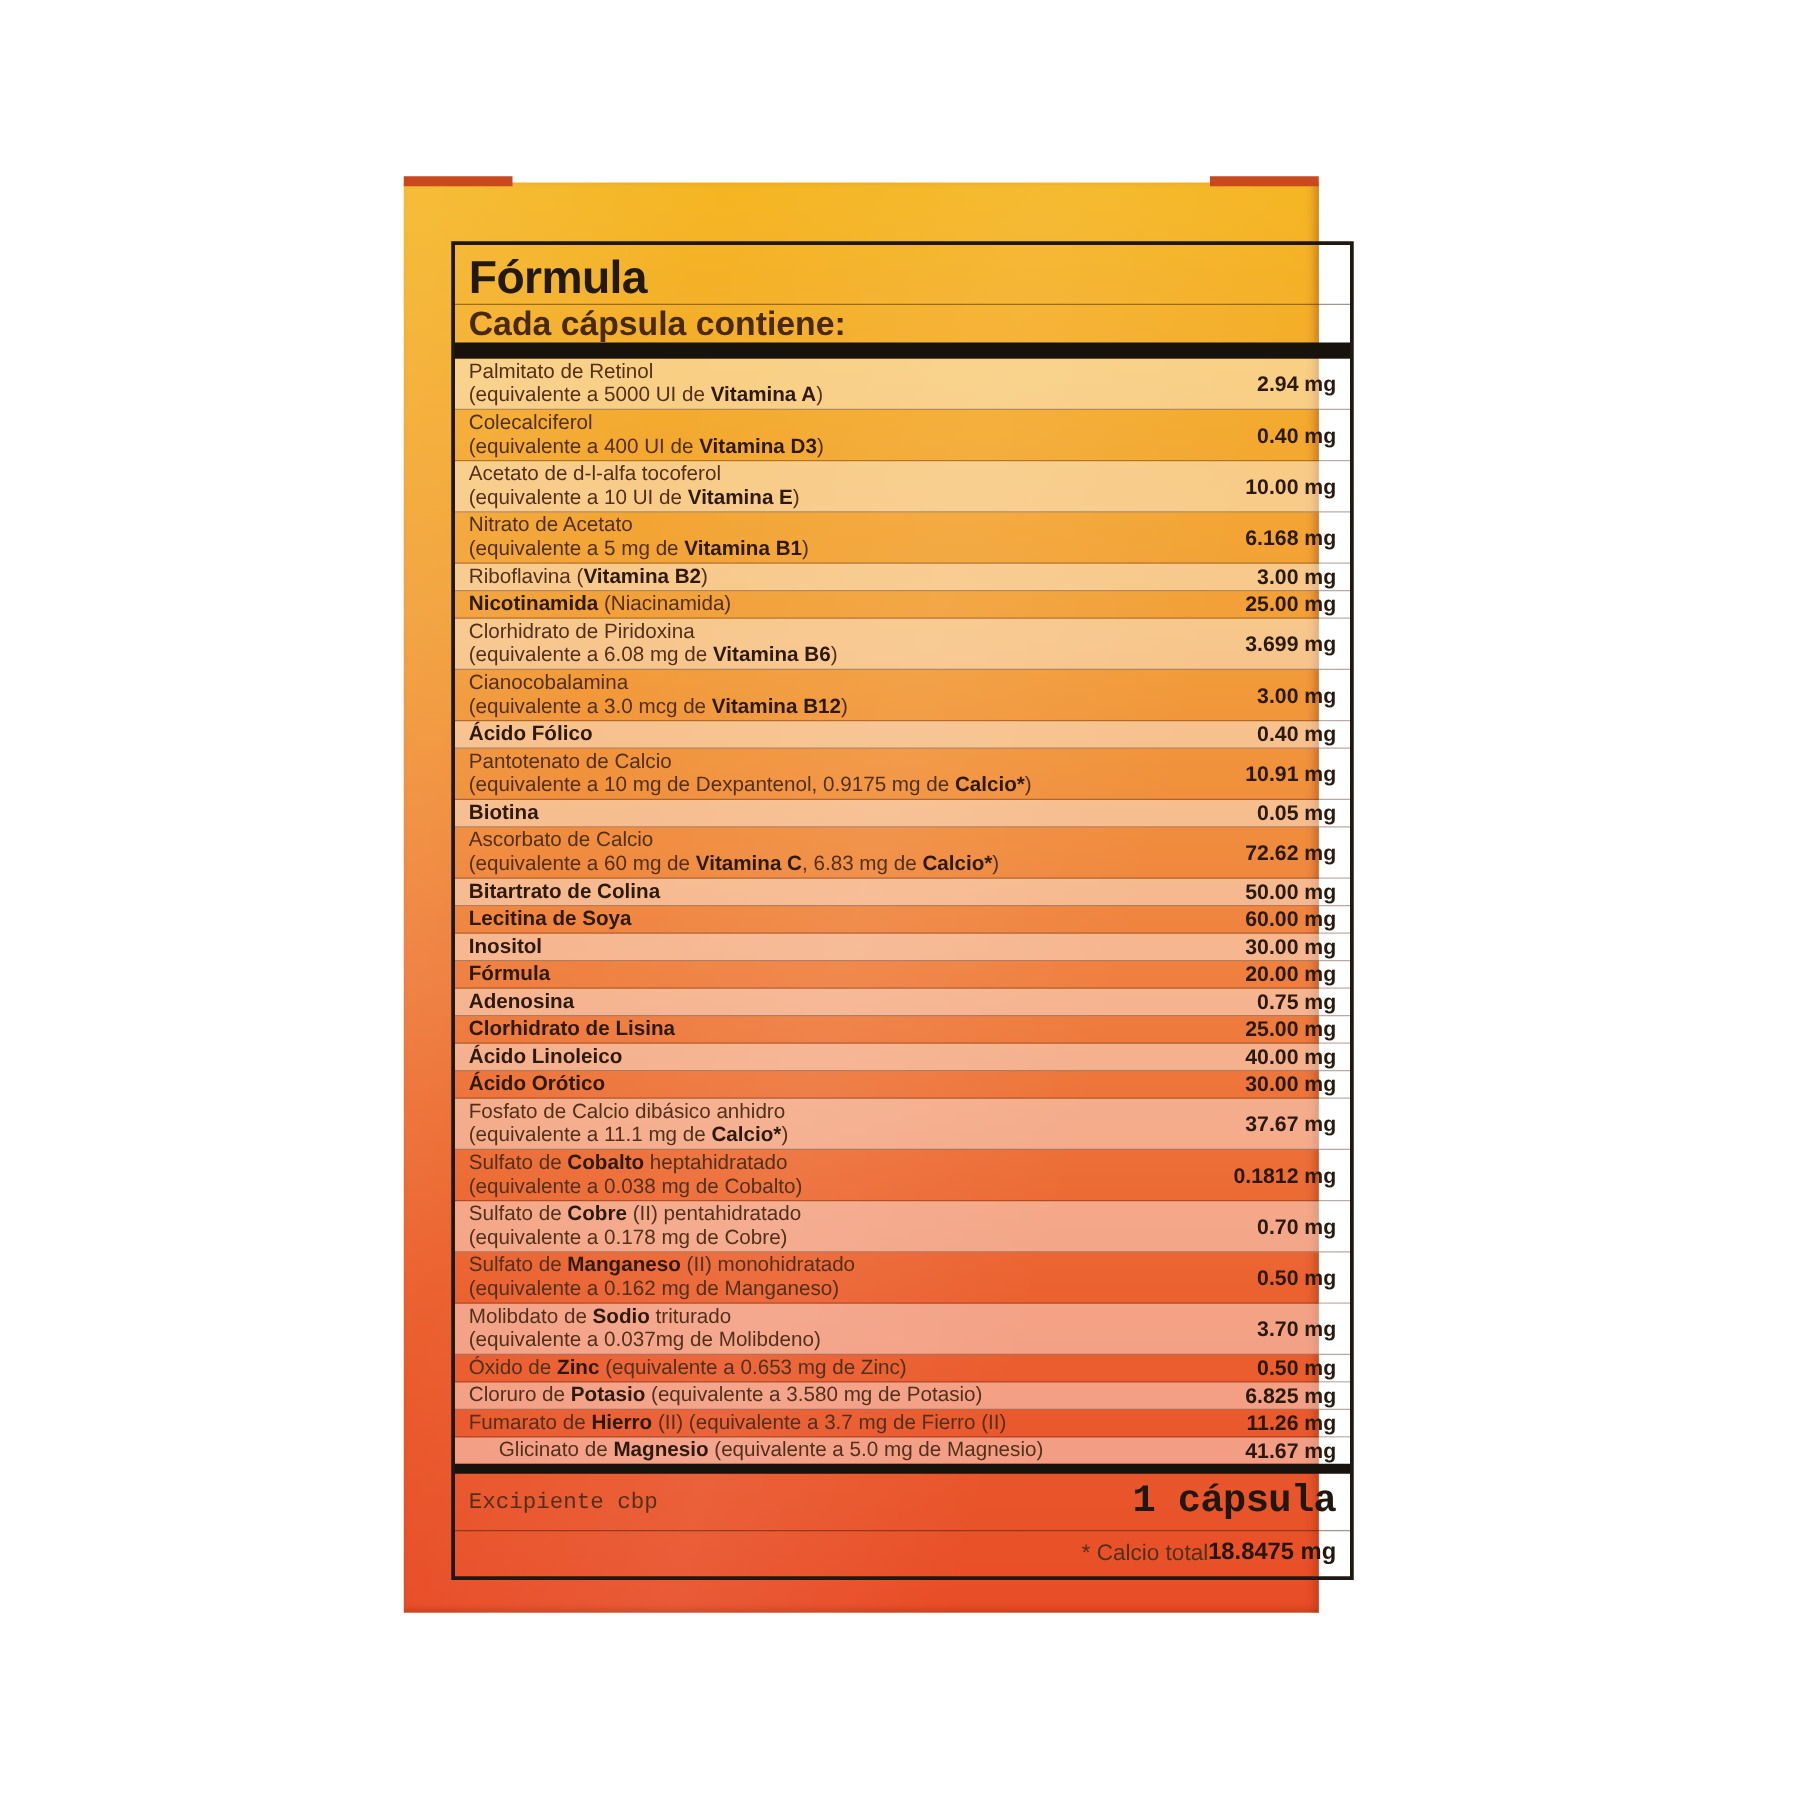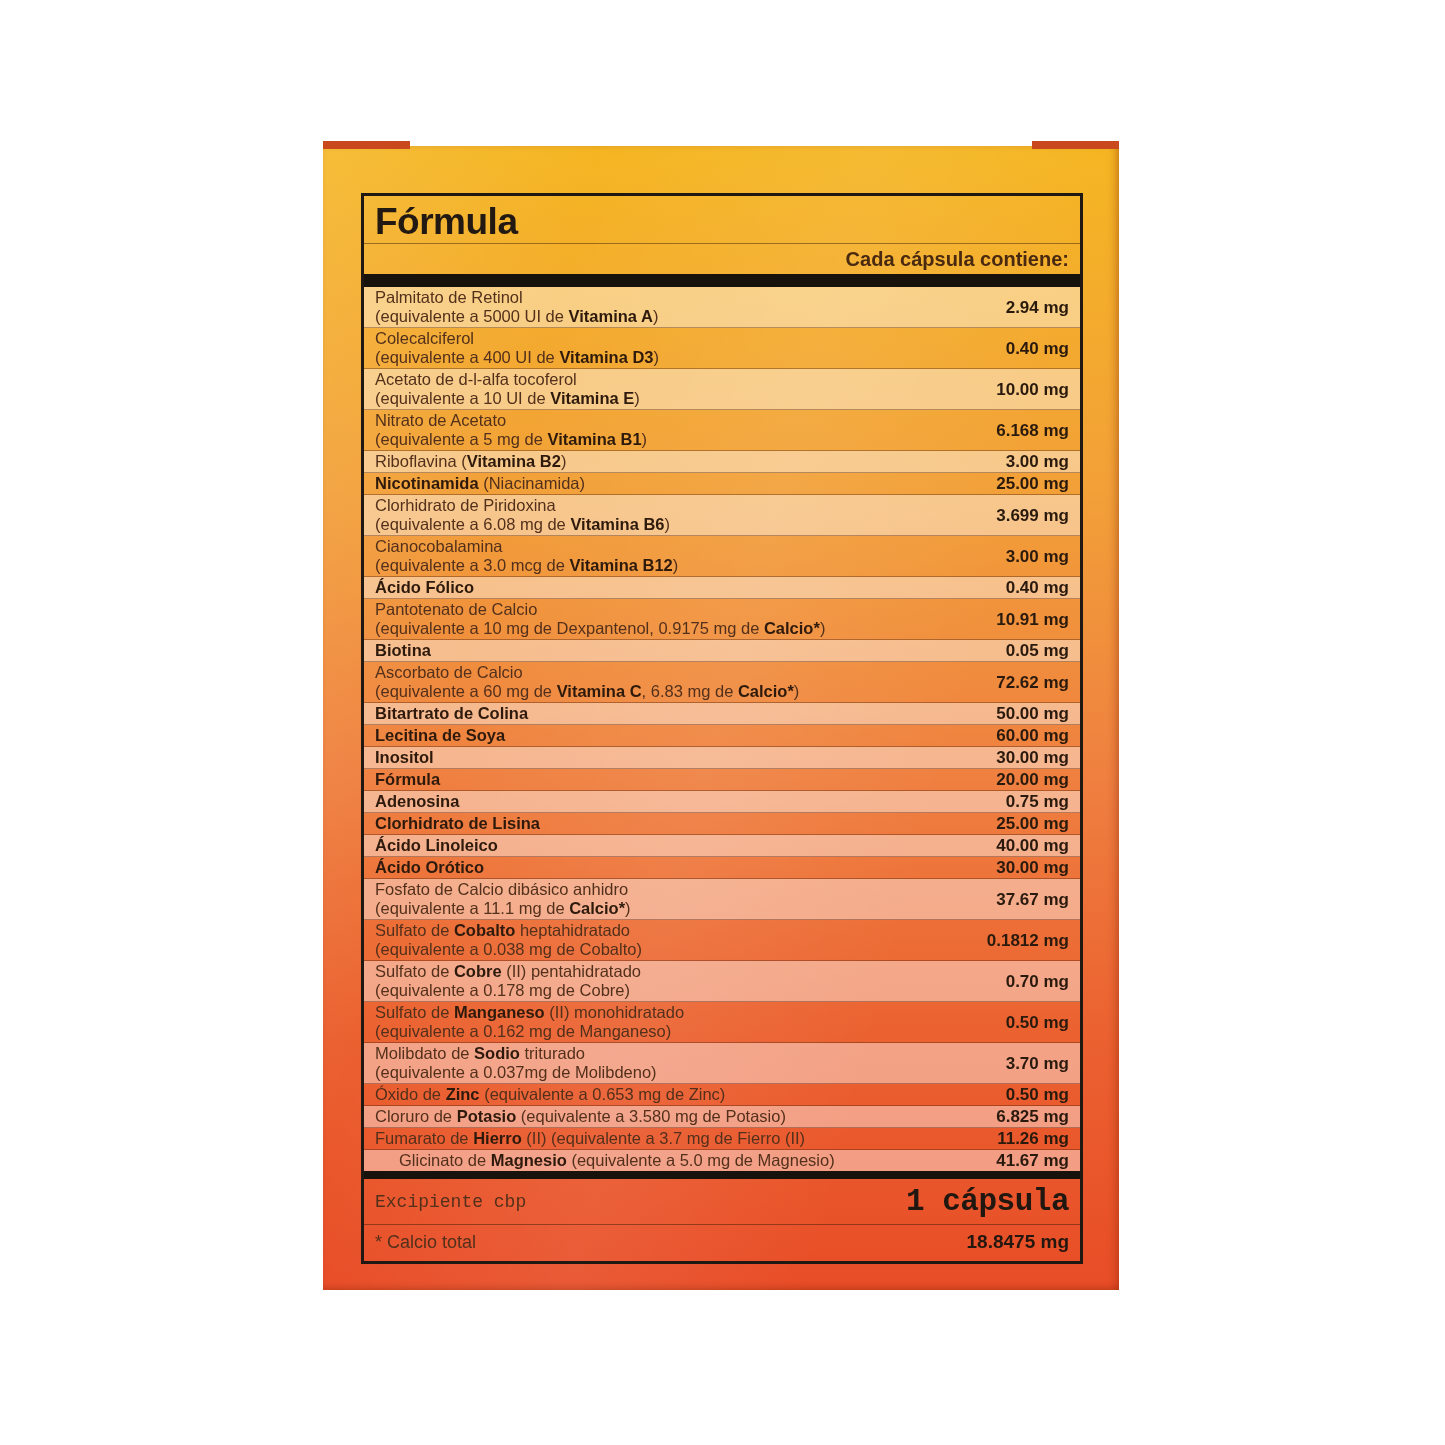--- a/index.html
+++ b/index.html
@@ -7,21 +7,21 @@
   body {
     background: #ffffff;
     font-family: "Liberation Sans", sans-serif;
     position: relative;
     overflow: hidden;
   }
   .package {
     position: absolute;
     left: 323px;
     top: 146px;
-    width: 796px;
+    width: 732px;
     padding: 47px 36px 26px 38px;
     background: linear-gradient(180deg,
       var(--c-top) 0%,
       #F2A038 30%,
       #EF8040 55%,
       #EB6130 78%,
       var(--c-bottom) 100%);
     box-shadow: inset -6px 0 8px -3px rgba(130,35,0,0.35),
                 inset 0 -5px 6px -3px rgba(130,35,0,0.30);
   }
@@ -58,25 +58,24 @@
     font-weight: 700;
     letter-spacing: -0.5px;
     color: #221A12;
   }
   .rule {
     height: 1px;
     background: rgba(45,22,6,0.45);
   }
   .subtitle {
     padding: 5px 11px 5px;
-    font-size: 20px;
+    font-size: 27px;
     line-height: 20px;
     font-weight: 700;
     color: #49290F;
-    text-align: right;
   }
   .bar { height: 13px; background: var(--c-bar); }
   .bar-bottom { height: 8px; }
 
   .row {
     display: flex;
     justify-content: space-between;
     align-items: center;
     padding: 1px 11px;
     border-bottom: 1px solid rgba(70,30,10,0.38);
@@ -106,21 +105,21 @@
     align-items: center;
   }
   .footer-row.excipient { padding: 5px 11px; font-family: Liberation Mono, monospace; }
   .exc-label { font-size: 18px; color: var(--c-text); }
   .exc-value {
     font-size: 31px;
     font-weight: 700;
     letter-spacing: -0.5px;
     color: #201710;
   }
-  .footer-row.note { padding: 6px 11px 8px; }
+  .footer-row.note { padding: 6px 11px 8px; justify-content: flex-end; }
   .note-label { font-size: 18px; color: var(--c-text); }
   .note-value { font-size: 19px; font-weight: 700; color: #241710; }
 </style>
 </head>
 <body>
 
 <div class="package">
   <div class="flap-tab left"></div>
   <div class="flap-tab right"></div>
 

